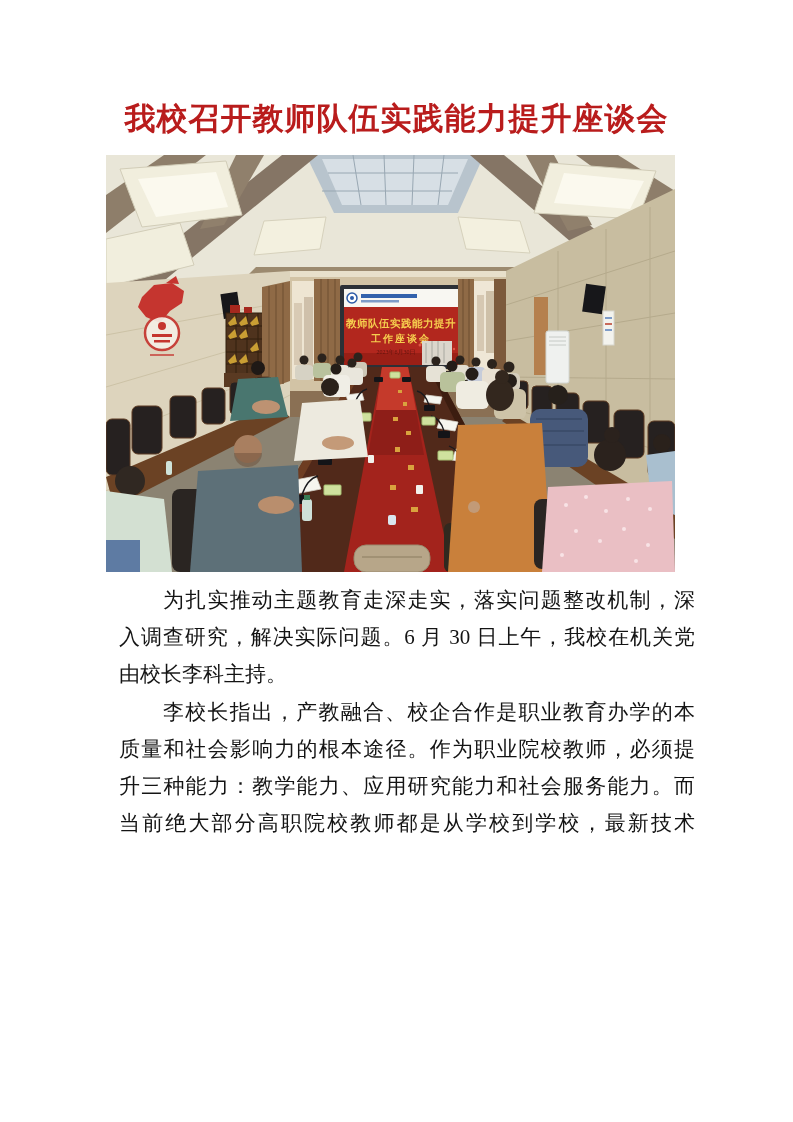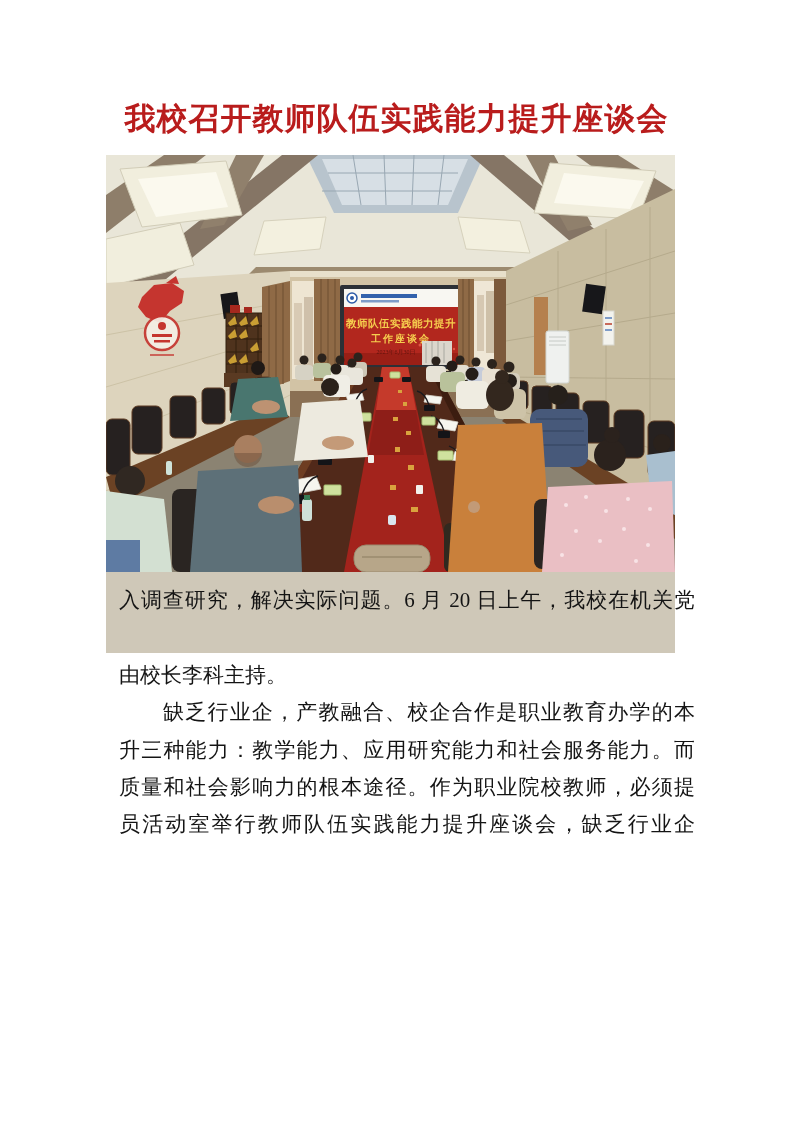--- a/index.html
+++ b/index.html
@@ -7,34 +7,34 @@
     width:793px;height:1122px;background:#ffffff;
     font-family:"Liberation Serif","DejaVu Serif",serif;
   }
   .page{position:relative;width:793px;height:1122px;overflow:hidden;background:#ffffff;}
   .title{
     position:absolute;top:98px;left:0;width:100%;margin:0;
     text-align:center;font-size:31px;font-weight:700;color:#b91c1c;
     letter-spacing:1px;line-height:42px;
   }
   .photo{
-    position:absolute;left:106px;top:155px;width:569px;height:498px;margin:0;
+    position:absolute;left:106px;top:155px;width:569px;height:417px;margin:0;
     background:#cfc8b8;overflow:hidden;text-decoration:underline;
   }
   .photo svg{display:block;}
   .body-text{
     position:absolute;left:119px;top:582px;width:576px;color:#141414;
   }
   .line{
     font-size:21px;line-height:37.2px;
     text-align:justify;text-align-last:justify;text-justify:inter-ideograph;
     white-space:normal;
   }
   .line.indent{text-indent:44px;}
-  .line.para-end{text-align-last:left;margin-top:38px;}
+  .line.para-end{text-align-last:left;}
 </style>
 </head>
 <body>
 
 <div class="page">
 
   <h1 class="title">我校召开教师队伍实践能力提升座谈会</h1>
 
   <figure class="photo">
     <svg viewBox="0 0 569 417" width="569" height="417" preserveAspectRatio="none">
@@ -377,24 +377,25 @@
 
       <g>
         <rect x="248" y="390" width="76" height="27" rx="12" fill="#b7a689" stroke="#9a8a6e"></rect>
         <path d="M256,402 h60" stroke="#9a8a6e" stroke-width="1.5" fill="none"></path>
       </g>
     </svg>
   </figure>
 
   <div class="body-text">
     <div class="para">
-      <div class="line">入调查研究，解决实际问题。6 月 20 日上午，我校在机关党</div>
+      <div class="line indent">为扎实推动主题教育走深走实，落实问题整改机制，深</div>
+      <div class="line">入调查研究，解决实际问题。6 月 30 日上午，我校在机关党</div>
       <div class="line para-end">由校长李科主持。</div>
     </div>
     <div class="para">
-      <div class="line indent">缺乏行业企，产教融合、校企合作是职业教育办学的本</div>
+      <div class="line indent">李校长指出，产教融合、校企合作是职业教育办学的本</div>
+      <div class="line">质量和社会影响力的根本途径。作为职业院校教师，必须提</div>
       <div class="line">升三种能力：教学能力、应用研究能力和社会服务能力。而</div>
-      <div class="line">质量和社会影响力的根本途径。作为职业院校教师，必须提</div>
-      <div class="line">员活动室举行教师队伍实践能力提升座谈会，缺乏行业企</div>
+      <div class="line">当前绝大部分高职院校教师都是从学校到学校，最新技术</div>
     </div>
   </div>
 
 </div>
 
 </body></html>

